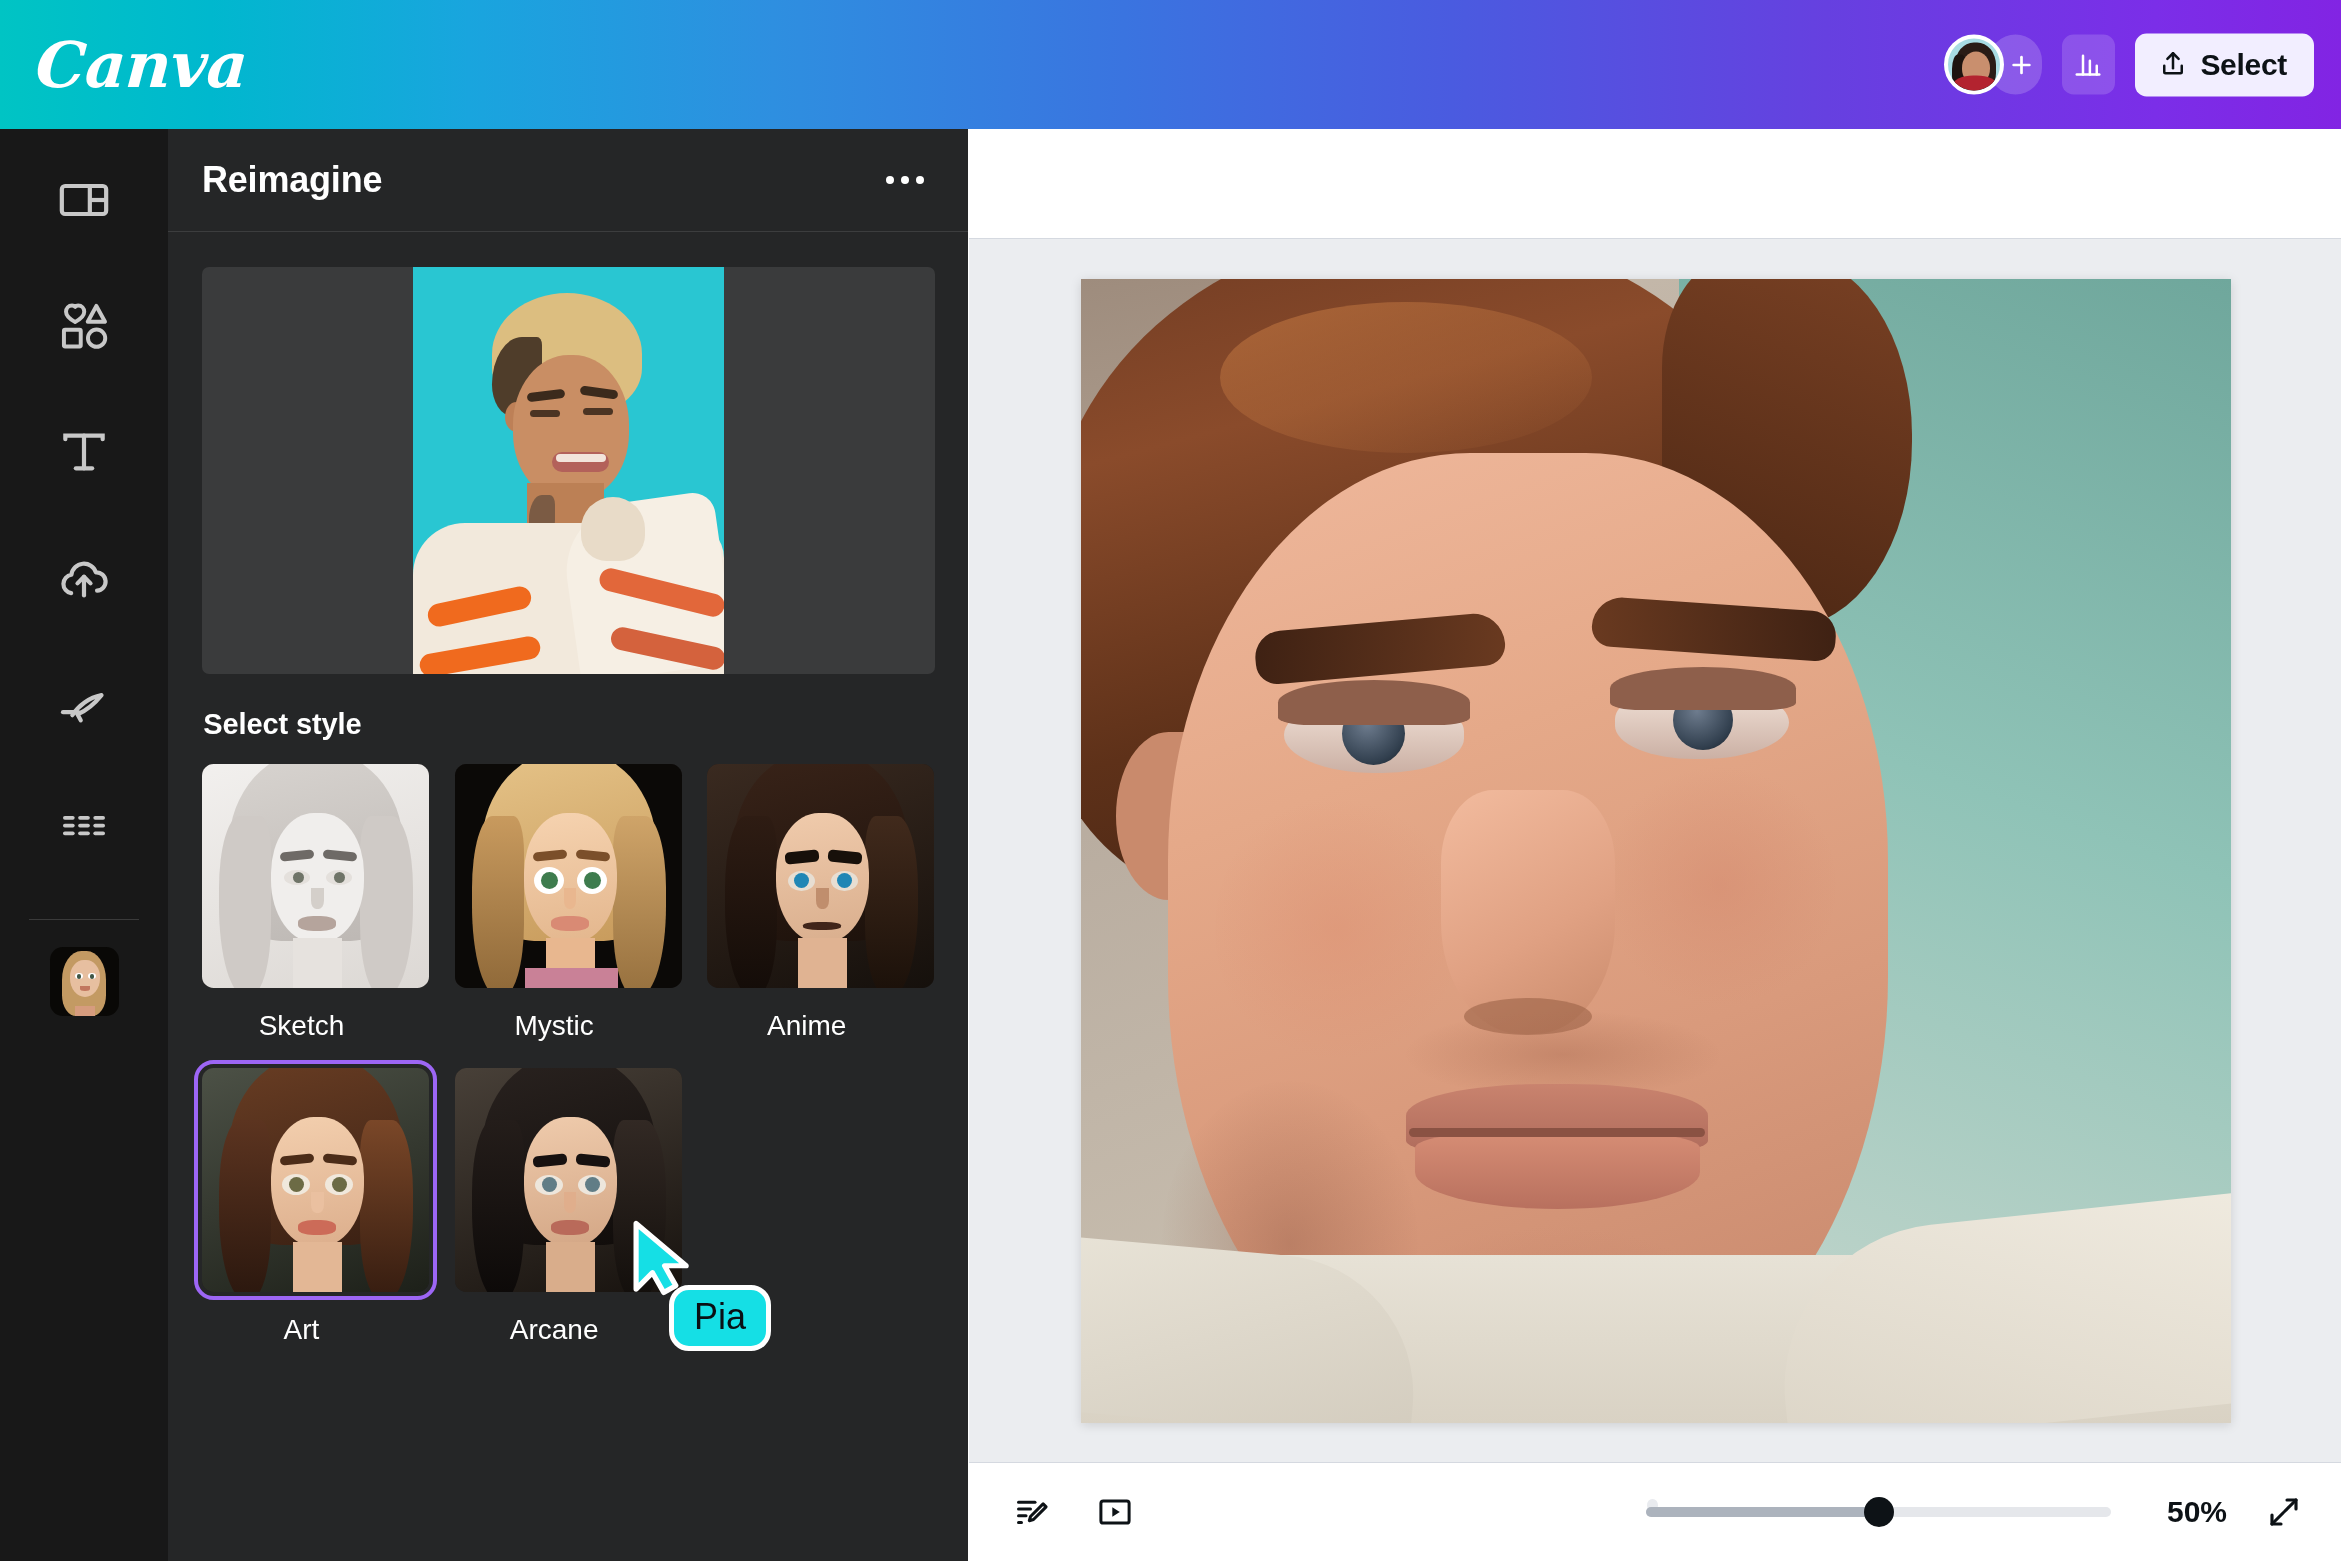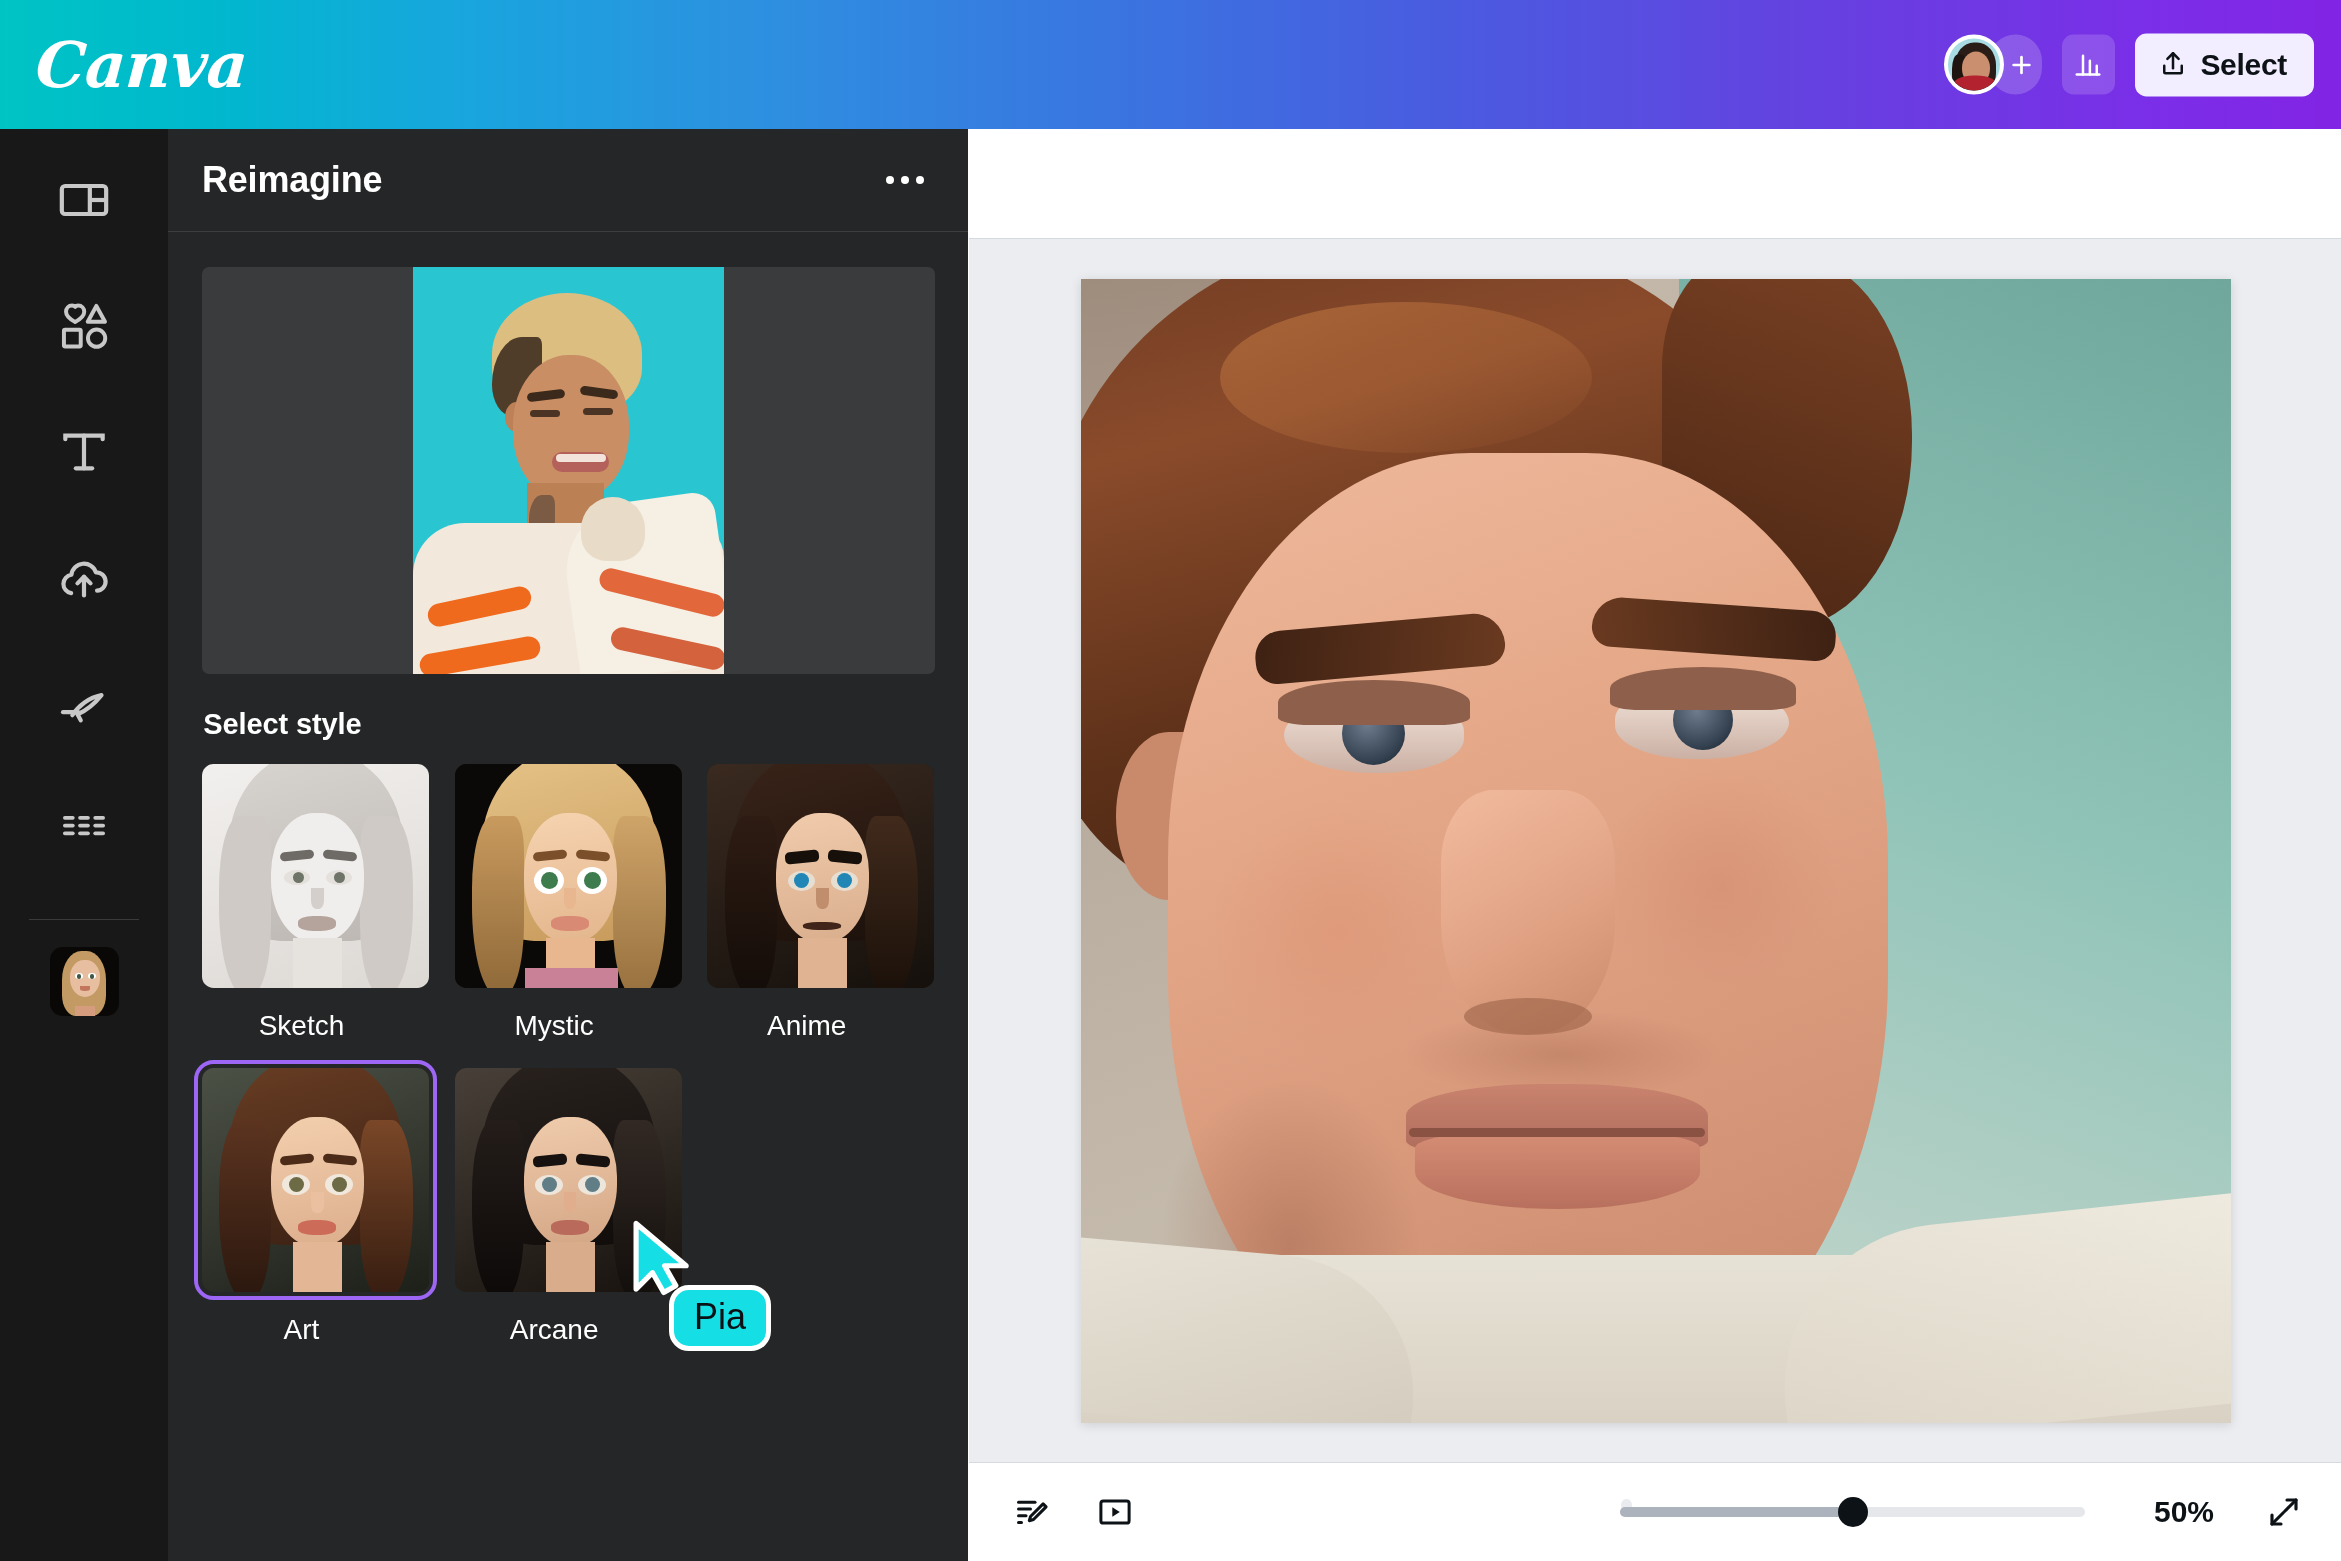--- a/index.html
+++ b/index.html
@@ -403,21 +403,21 @@
   .bb-left { display: flex; align-items: center; gap: 24.4px; }
   .bb-icon {
     width: 59px; height: 59px; border-radius: 9.3px;
     display: flex; align-items: center; justify-content: center;
     cursor: pointer;
   }
   .bb-icon svg { width: 36px; height: 36px; }
   .bb-right {
     position: absolute; right: 30px; top: 50%;
     transform: translateY(-50%);
-    display: flex; align-items: center; gap: 42px;
+    display: flex; align-items: center; gap: 29px;
   }
   .zoom-slider {
     width: 465px; height: 35px;
     position: relative; display: flex; align-items: center;
     cursor: pointer;
   }
   .zs-track {
     position: absolute; left: 0; right: 0; top: 50%;
     transform: translateY(-50%);
     height: 10px; border-radius: 5.2px;

